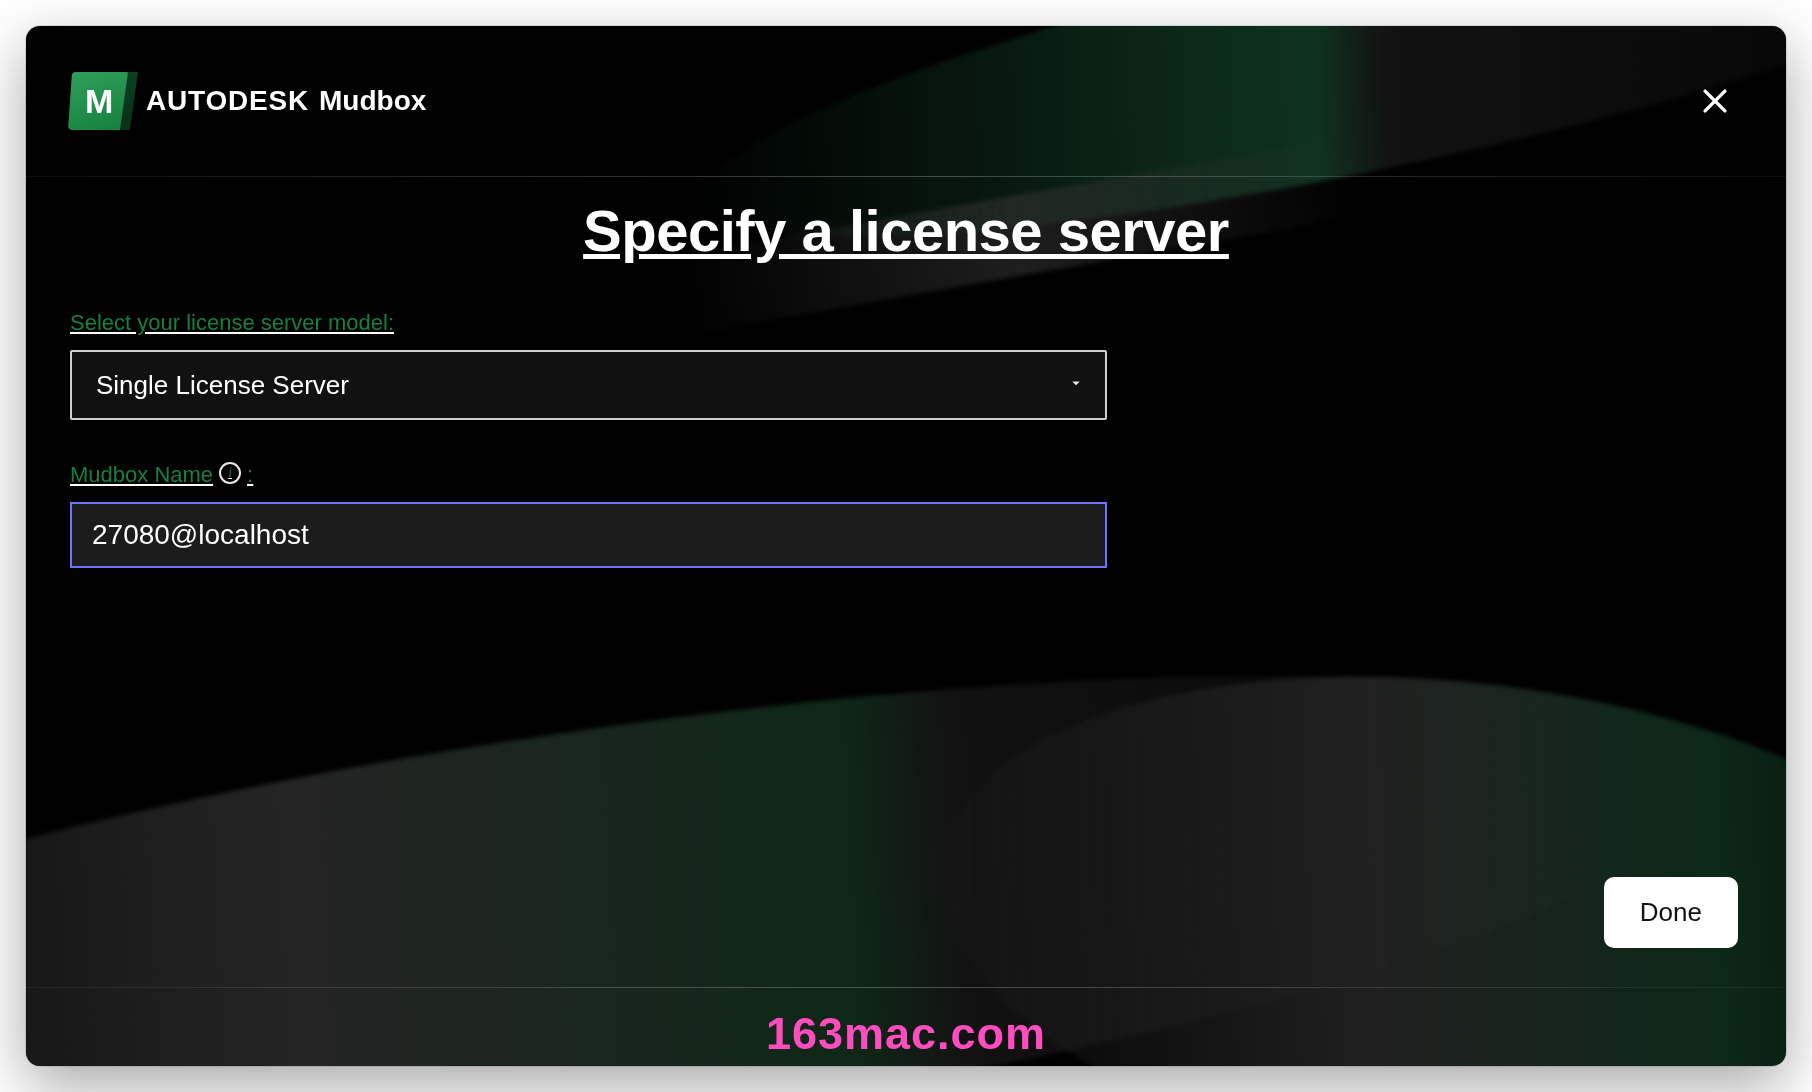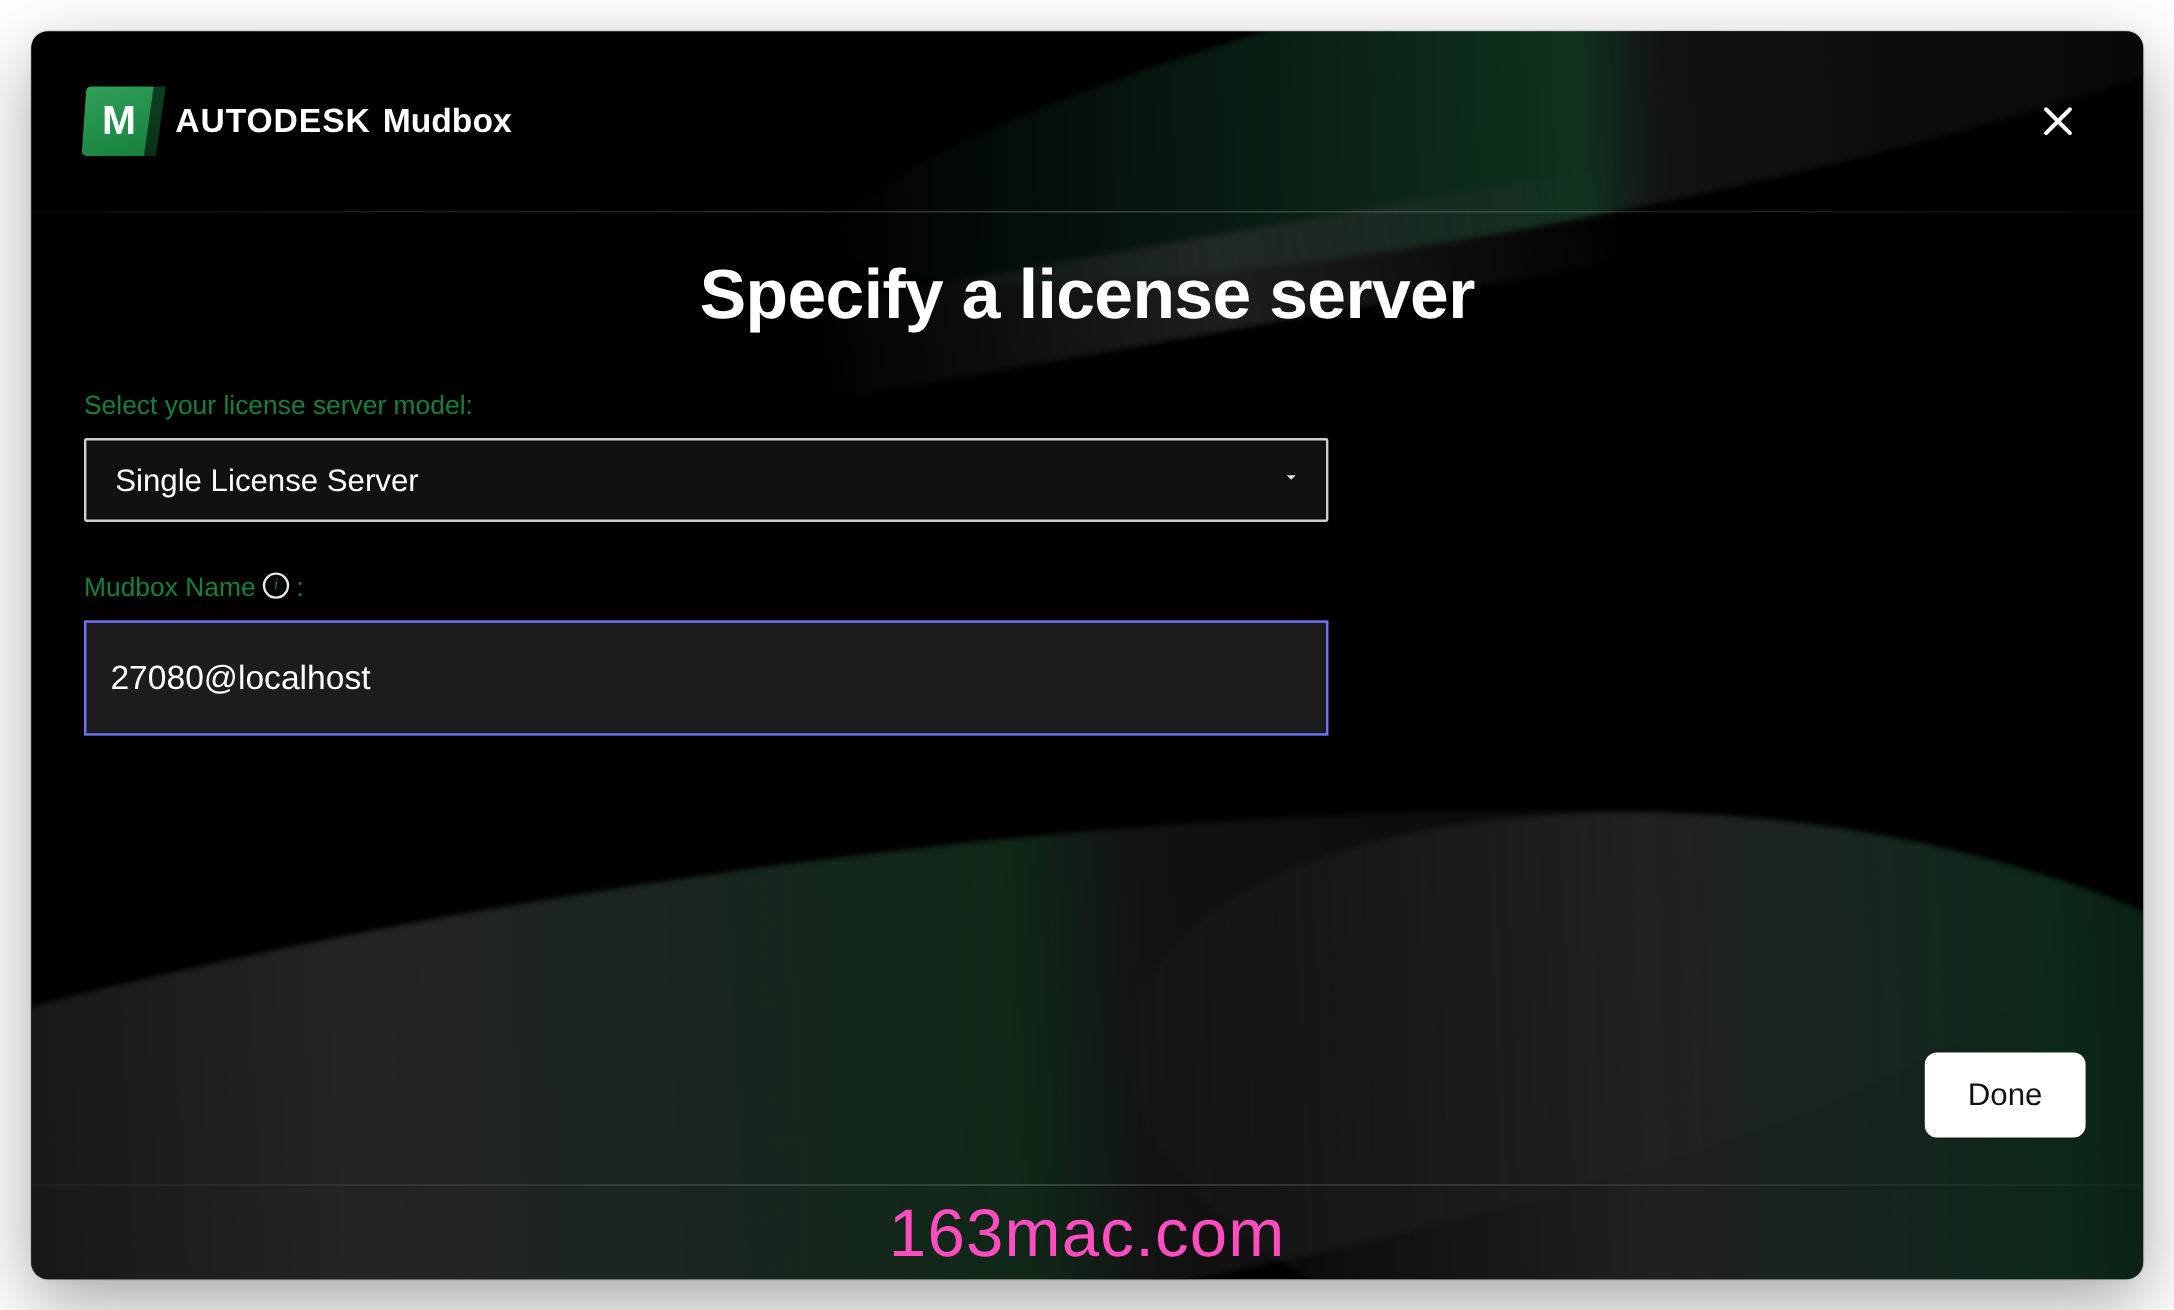--- a/index.html
+++ b/index.html
@@ -91,21 +91,22 @@
     position: absolute;
     left: 0; right: 0; top: 150px;
     height: 1px;
     background: linear-gradient(to right, rgba(255,255,255,0.05), rgba(255,255,255,0.25), rgba(255,255,255,0.05));
     z-index: 2;
   }
 
   .content {
     position: relative;
     z-index: 2;
-    padding: 36px 44px 0;
+    padding: 21px 44px 0;
+    text-decoration: underline;
   }
   .title {
     text-align: center;
     font-size: 58px;
     font-weight: 900;
     letter-spacing: -0.5px;
     margin-bottom: 46px;
   }
   .field-label {
     font-size: 22px;
@@ -138,21 +139,21 @@
     right: 22px; top: 50%; transform: translateY(-50%);
     pointer-events: none;
     color: #e6e6e6;
   }
   .input-wrap {
     width: 1040px;
     max-width: 62%;
   }
   .text-input {
     width: 100%;
-    height: 96px;
+    height: 66px;
     background: #1c1c1c;
     border: 2px solid #6f73ff;
     color: #fff;
     font-size: 28px;
     padding: 0 20px;
     outline: none;
   }
   .info-icon {
     display:inline-flex; align-items:center; justify-content:center;
     width:22px; height:22px;
@@ -177,22 +178,22 @@
     border: none;
     border-radius: 10px;
     padding: 20px 36px;
     cursor: pointer;
     z-index: 3;
   }
   .watermark {
     position: absolute;
     left: 50%; bottom: 6px;
     transform: translateX(-50%);
-    font-size: 56px;
-    font-weight: 400;
+    font-size: 45px;
+    font-weight: 700;
     color: #ff4dbf;
     letter-spacing: 1px;
     z-index: 4;
     font-family: Arial, sans-serif;
   }
 </style>
 </head>
 <body>
 
 <div class="window">

